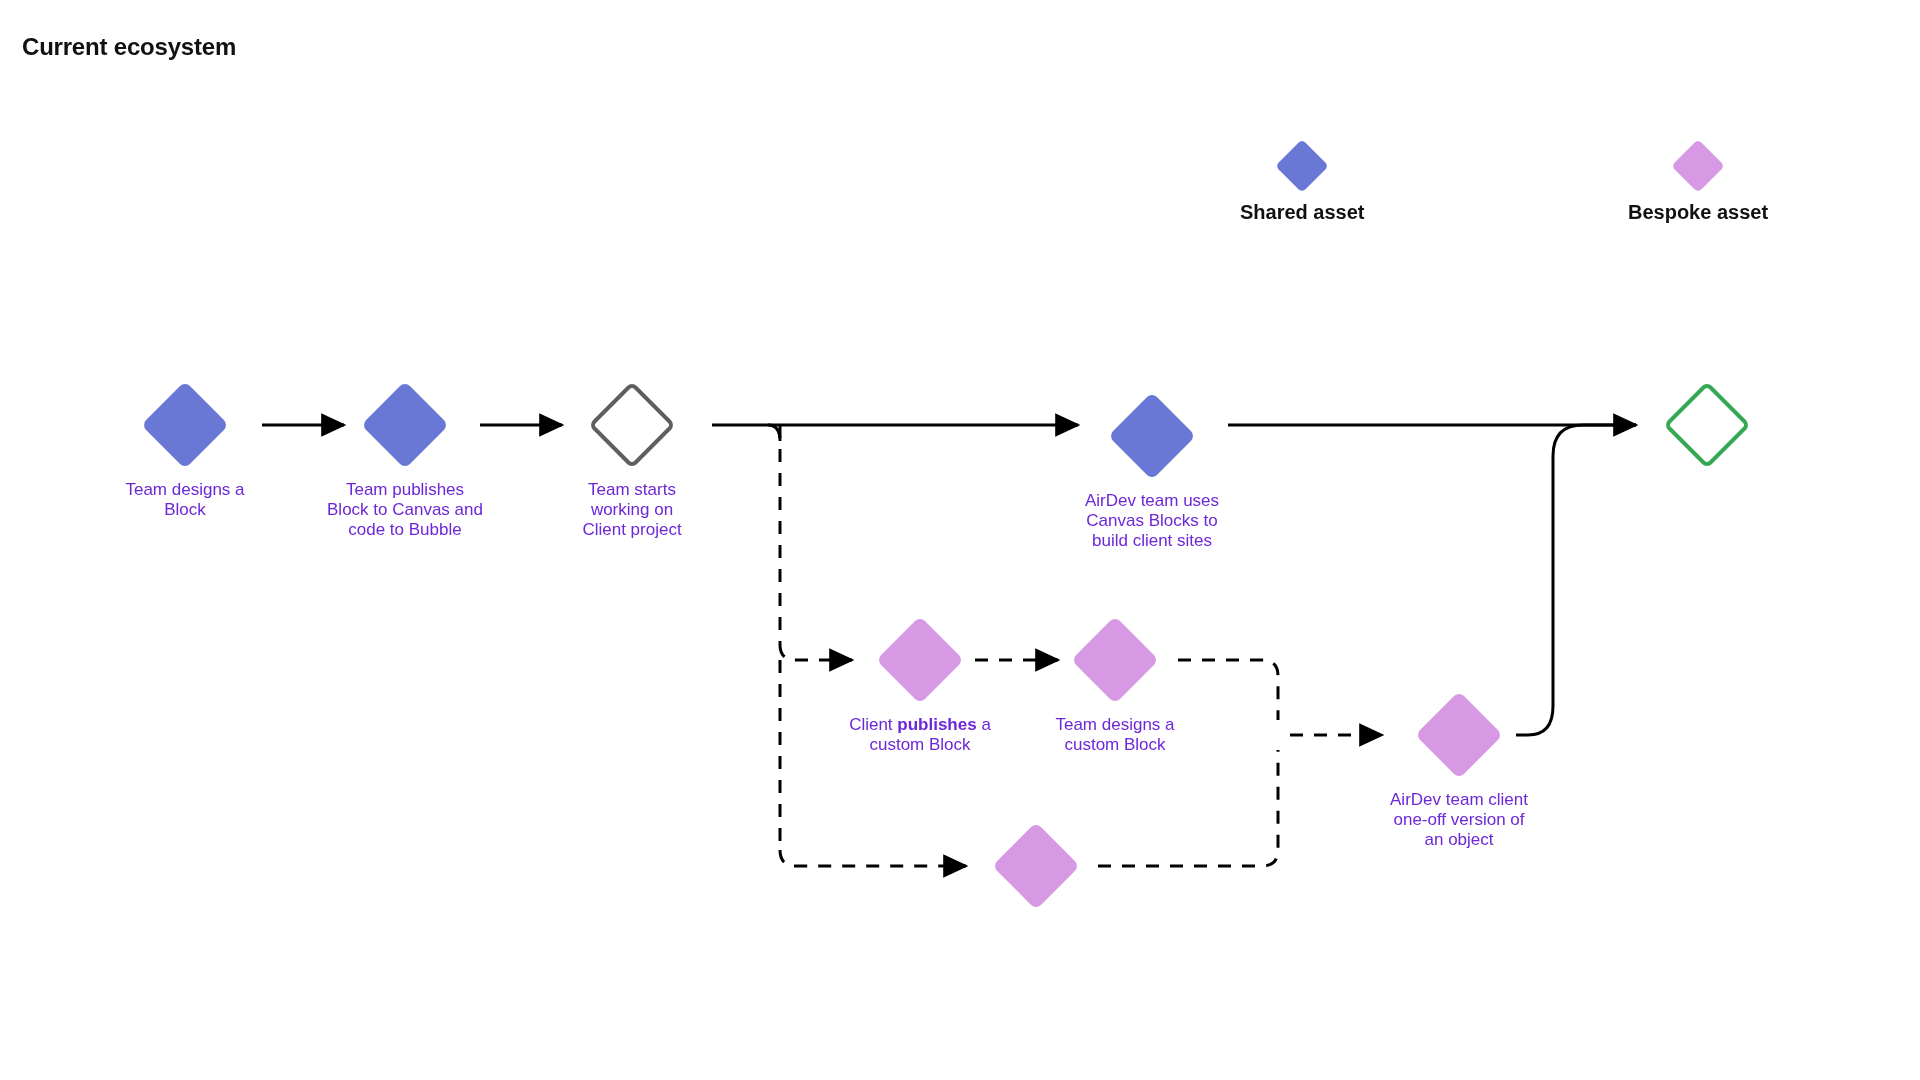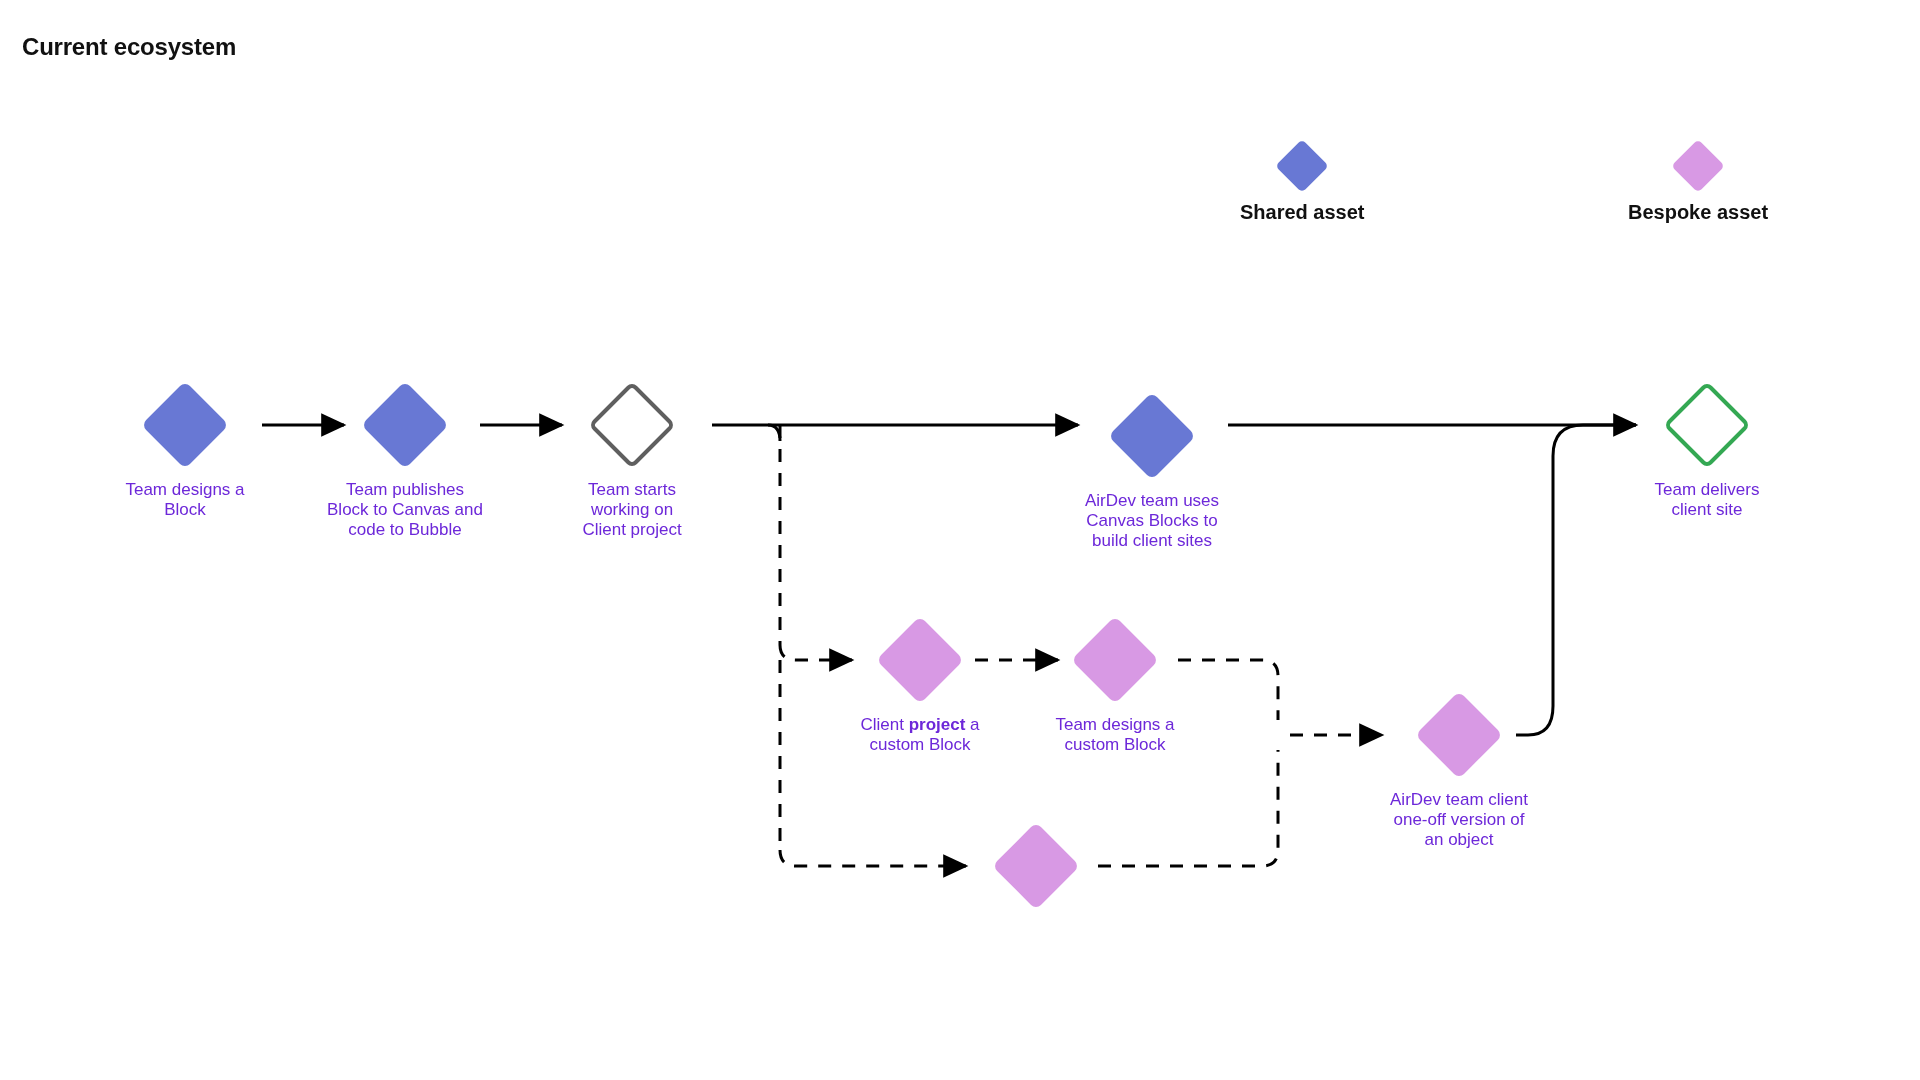--- a/index.html
+++ b/index.html
@@ -182,29 +182,27 @@
     </div>
     <div class="node-label">AirDev team uses
 Canvas Blocks to
 build client sites</div>
   </div>
 
   <div class="node" style="left:1707px; top:382px;">
     <div class="diamond-wrap">
       <div class="diamond outline" style="border-color:#34a853;"></div>
     </div>
-    <div class="node-label">Team delivers
-client site</div>
   </div>
 
   <div class="node" style="left:920px; top:617px;">
     <div class="diamond-wrap">
       <div class="diamond" style="background:#d899e4;"></div>
     </div>
-    <div class="node-label"><span>Client </span><b>project</b><span> a
+    <div class="node-label"><span>Client </span><b>publishes</b><span> a
 custom Block</span></div>
   </div>
 
   <div class="node" style="left:1115px; top:617px;">
     <div class="diamond-wrap">
       <div class="diamond" style="background:#d899e4;"></div>
     </div>
     <div class="node-label">Team designs a
 custom Block</div>
   </div>

